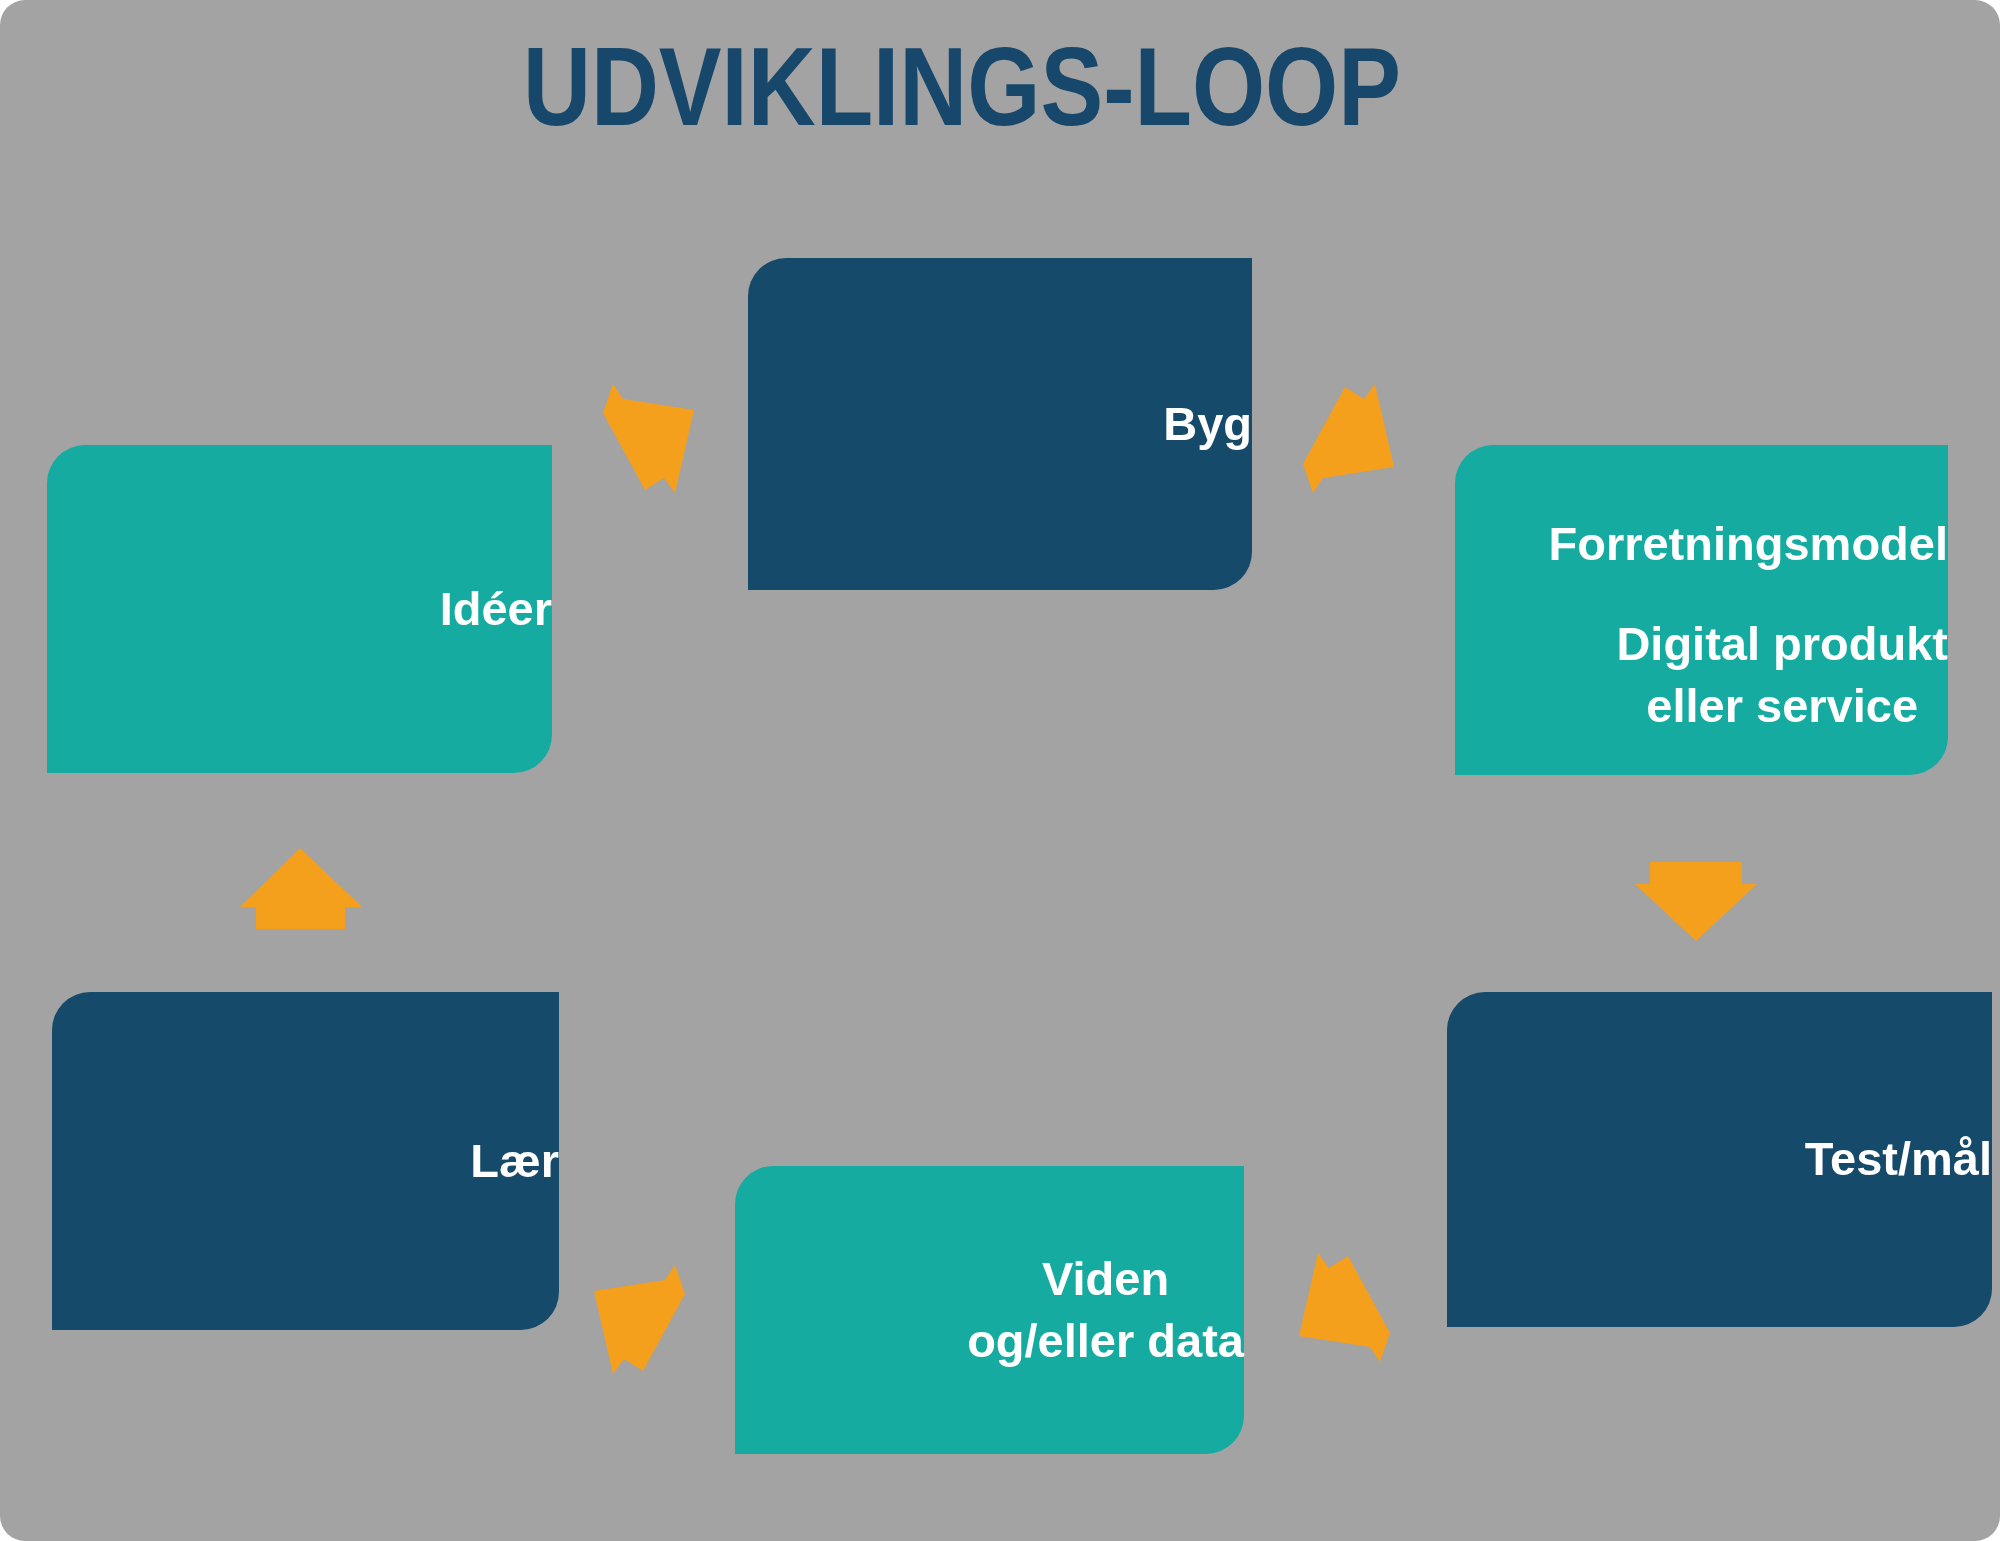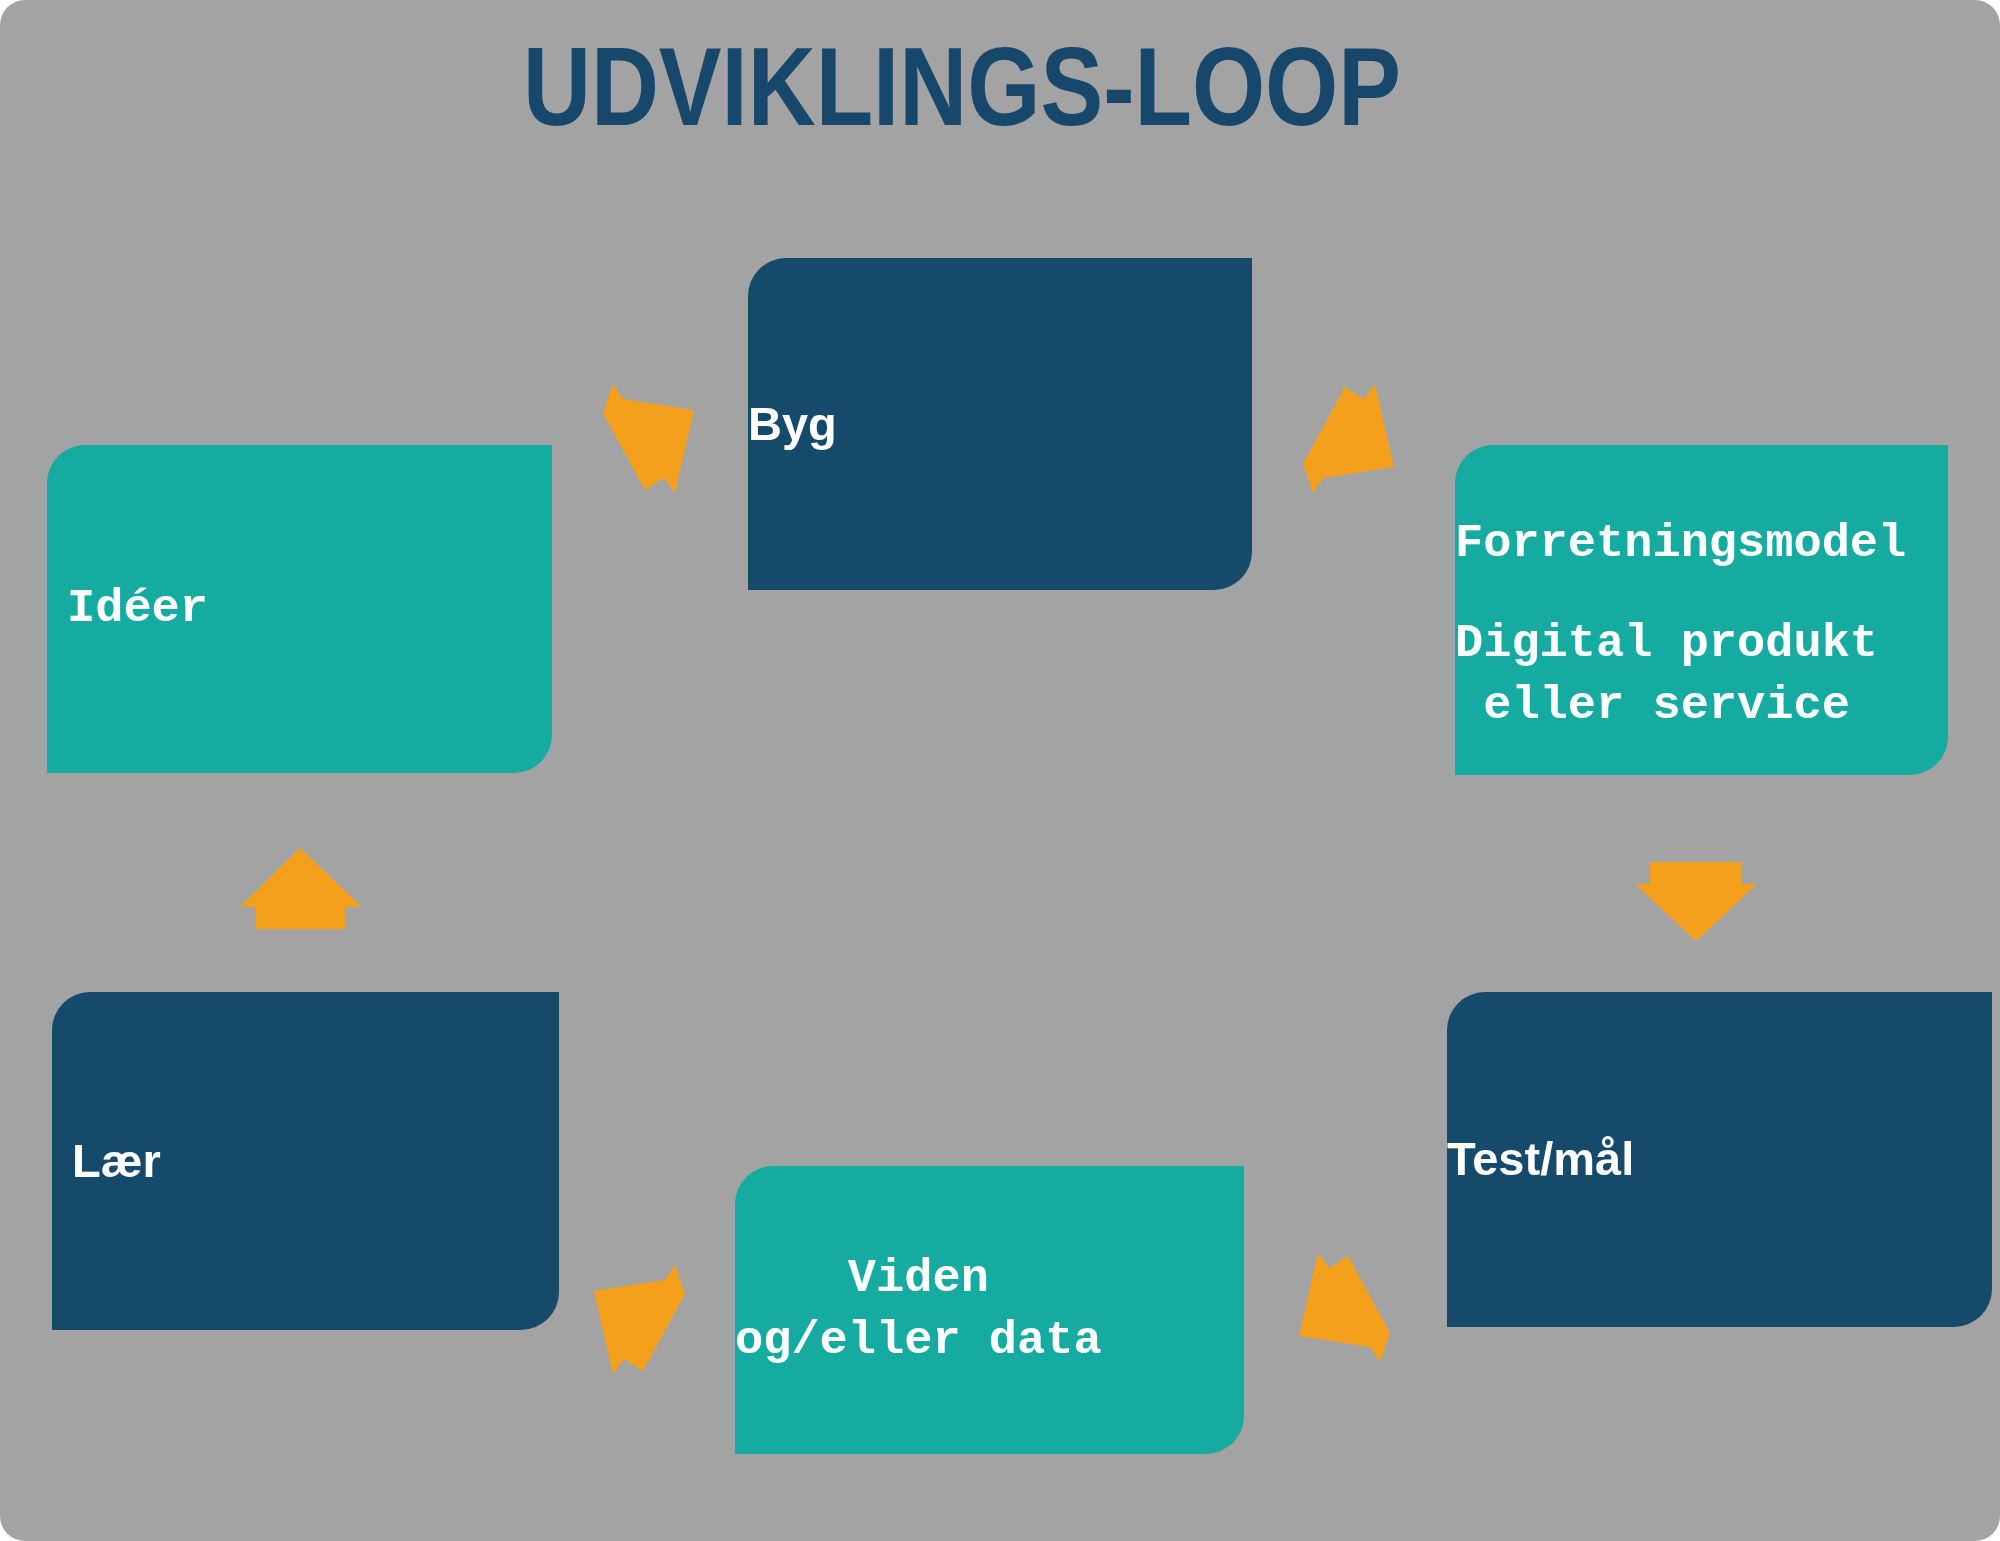--- a/index.html
+++ b/index.html
@@ -20,32 +20,32 @@
     letter-spacing:0px;
     color:#17476B;
     transform:scaleX(0.84);
     transform-origin:50% 50%;
     white-space:nowrap;
   }
   .box{
     position:absolute;
     display:flex;
     flex-direction:column;
-    align-items:flex-start;
+    align-items:flex-end;
     justify-content:center;
     box-sizing:border-box;
     color:#ffffff;
     font-weight:700;
     font-size:47px;
     line-height:1.32;
     text-align:center;
     border-radius:38px 0 38px 0; 
   }
   .box.navy{background:#164A6B;}
-  .box.teal{background:#16ABA0;font-family:Liberation Mono, monospace;}
+  .box.teal{background:#16ABA0;}
   .para{white-space:pre-line;}
   .para + .para{margin-top:38px;}
   #arrows{
     position:absolute;
     left:0;top:0;width:2000px;height:1541px;
     pointer-events:none;
   }
 </style>
 </head>
 <body>

